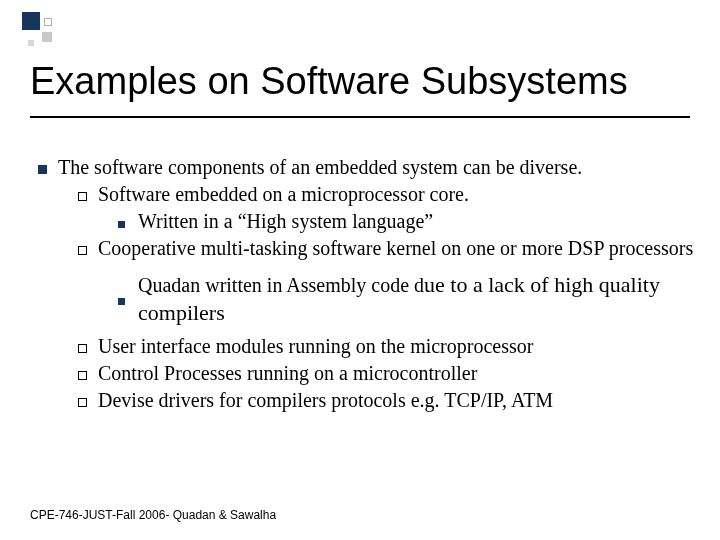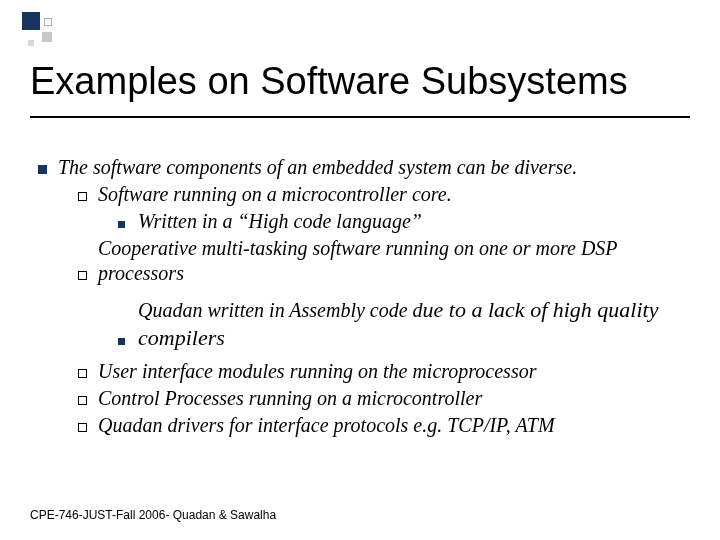--- a/index.html
+++ b/index.html
@@ -59,23 +59,22 @@
     font-size: 20px;
     line-height: 1.25;
   }
 
   .lvl1 { margin-left: 0; }
   .lvl2 { margin-left: 40px; }
   .lvl3 { margin-left: 80px; }
 
   .item {
     display: flex;
-    align-items: flex-end;
+    align-items: center;
     margin-bottom: 2px;
-    font-style: italic;
   }
   .bullet {
     flex: 0 0 auto;
     width: 20px;
     text-align: left;
     font-family: Arial, sans-serif;
   }
   .bullet-square-filled {
     display: inline-block;
     width: 9px; height: 9px;
@@ -126,31 +125,31 @@
 
   <div class="body">
 
     <div class="item lvl1">
       <span class="bullet"><span class="bullet-square-filled"></span></span>
       <span class="txt">The software components of an embedded system can be diverse.</span>
     </div>
 
     <div class="item lvl2">
       <span class="bullet"><span class="bullet-square-open"></span></span>
-      <span class="txt">Software running on a microcontroller core.</span>
+      <span class="txt">Software embedded on a microprocessor core.</span>
     </div>
 
     <div class="item lvl3">
       <span class="bullet"><span class="bullet-square-small"></span></span>
-      <span class="txt">Written in a “High code language”</span>
+      <span class="txt">Written in a “High system language”</span>
     </div>
 
     <div class="item lvl2">
       <span class="bullet"><span class="bullet-square-open"></span></span>
-      <span class="txt">Cooperative multi-tasking software running on one or more DSP processors</span>
+      <span class="txt">Cooperative multi-tasking software kernel on one or more DSP processors</span>
     </div>
 
     <div style="height:8px"></div>
 
     <div class="item lvl3">
       <span class="bullet"><span class="bullet-square-small"></span></span>
       <span class="txt">
         <span>Quadan written in Assembly code d</span><span class="mixed-large">ue to a lack of high quality compilers</span>
       </span>
     </div>
@@ -163,20 +162,20 @@
       <span class="txt">User interface modules running on the microprocessor</span>
     </div>
 
     <div class="item lvl2">
       <span class="bullet"><span class="bullet-square-open"></span></span>
       <span class="txt">Control Processes running on a microcontroller</span>
     </div>
 
     <div class="item lvl2">
       <span class="bullet"><span class="bullet-square-open"></span></span>
-      <span class="txt">Quadan drivers for interface protocols e.g. TCP/IP, ATM</span>
+      <span class="txt">Devise drivers for compilers protocols e.g. TCP/IP, ATM</span>
     </div>
 
   </div>
 
   <div class="footer">CPE-746-JUST-Fall 2006- Quadan &amp; Sawalha</div>
 
 </div>
 
 </body></html>

